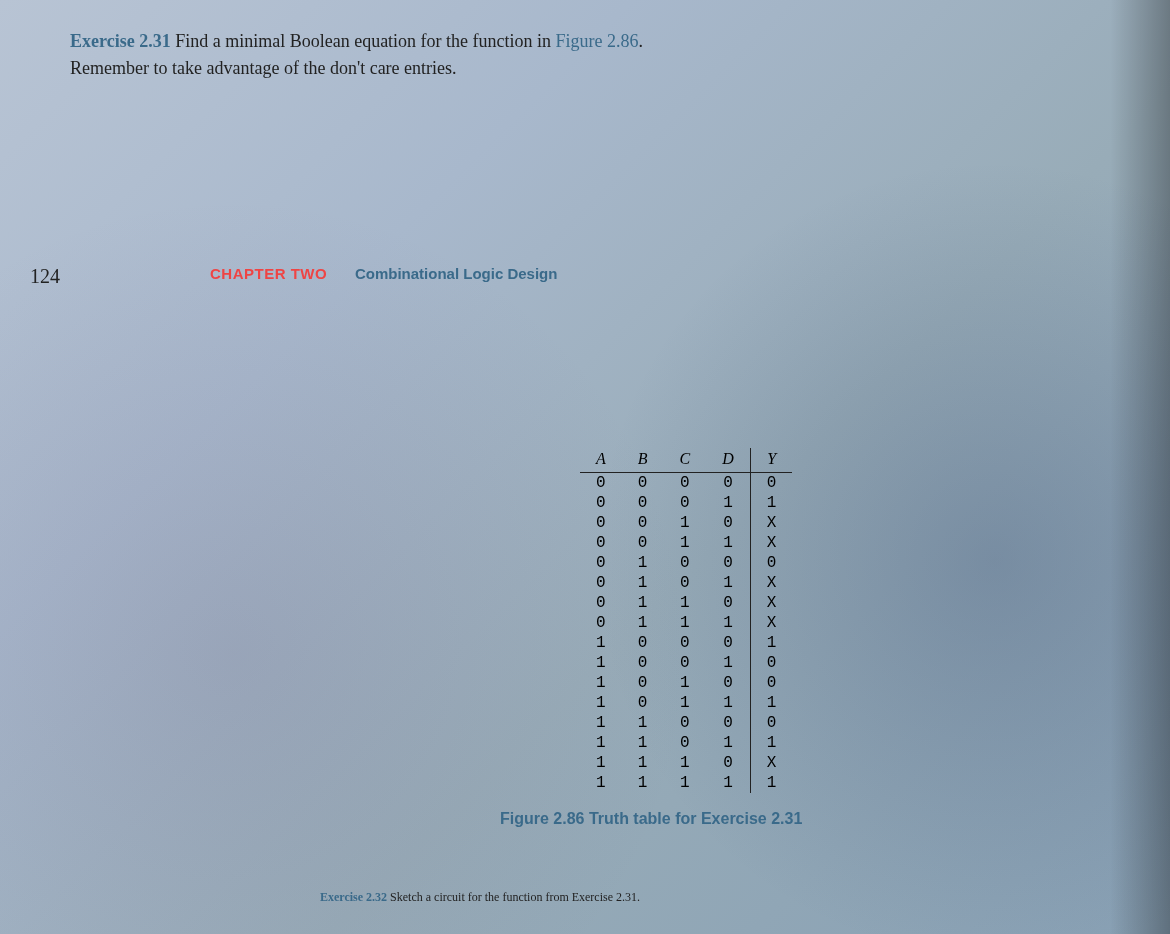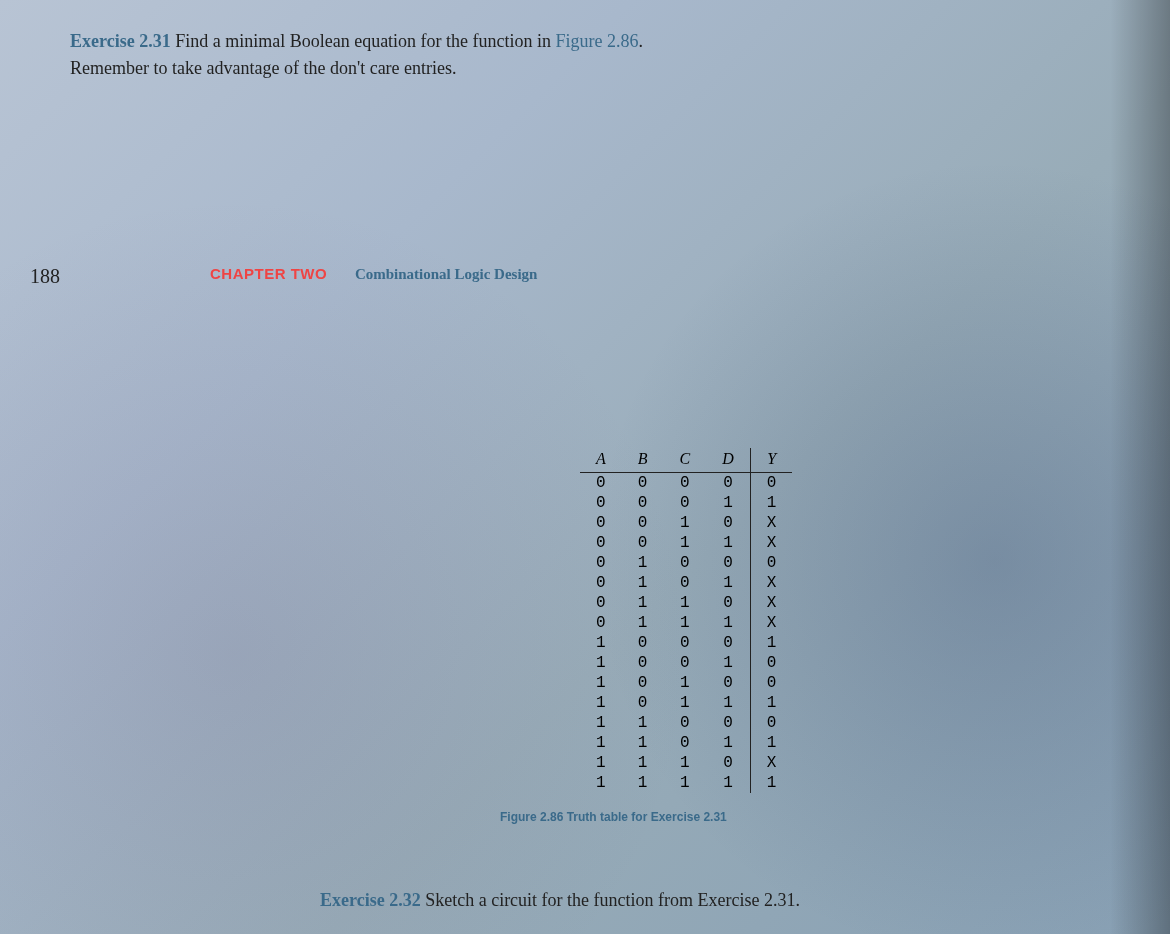--- a/index.html
+++ b/index.html
@@ -46,21 +46,21 @@
       font-size: 15px;
     }
     .chapter-label {
       font-weight: bold;
       font-family: Arial, sans-serif;
       color: #ef4444;
       letter-spacing: 0.5px;
     }
     .chapter-title {
       font-weight: bold;
-      font-family: Liberation Serif, serif;
+      font-family: Liberation Sans, sans-serif;
       color: #3a6a8a;
       margin-left: 24px;
     }
     .truth-table {
       position: absolute;
       left: 580px;
       top: 448px;
       font-family: 'Courier New', monospace;
       font-size: 16px;
       border-collapse: collapse;
@@ -81,30 +81,30 @@
       text-align: center;
       font-family: 'Courier New', monospace;
     }
     .truth-table td.output-col {
       border-left: 1.5px solid #222;
     }
     .figure-caption {
       position: absolute;
       left: 500px;
       top: 810px;
-      font-size: 12px;
+      font-size: 16px;
       font-family: Arial, sans-serif;
       font-weight: bold;
       color: #3a6a8a;
     }
     .exercise-2-32 {
       position: absolute;
       left: 320px;
       top: 890px;
-      font-size: 18px;
+      font-size: 12px;
       color: #222;
     }
     .noise {
       position: absolute;
       inset: 0;
       background:
         radial-gradient(circle at 20% 70%, rgba(100,80,120,0.15), transparent 40%),
         radial-gradient(circle at 85% 60%, rgba(40,60,100,0.25), transparent 35%);
       pointer-events: none;
     }
@@ -114,21 +114,21 @@
 
 <div class="noise"></div>
 
 <div class="exercise-header">
   <span class="exercise-num">Exercise 2.31</span>
   <span>Find a minimal Boolean equation for the function in </span><span class="figure-ref">Figure 2.86</span><span>.</span>
   <br>
   <span>Remember to take advantage of the don't care entries.</span>
 </div>
 
-<div class="page-number">188</div>
+<div class="page-number">124</div>
 
 <div class="chapter-header">
   <span class="chapter-label">CHAPTER TWO</span>
   <span class="chapter-title">Combinational Logic Design</span>
 </div>
 
 <table class="truth-table">
   <thead>
     <tr>
       <th>A</th>

